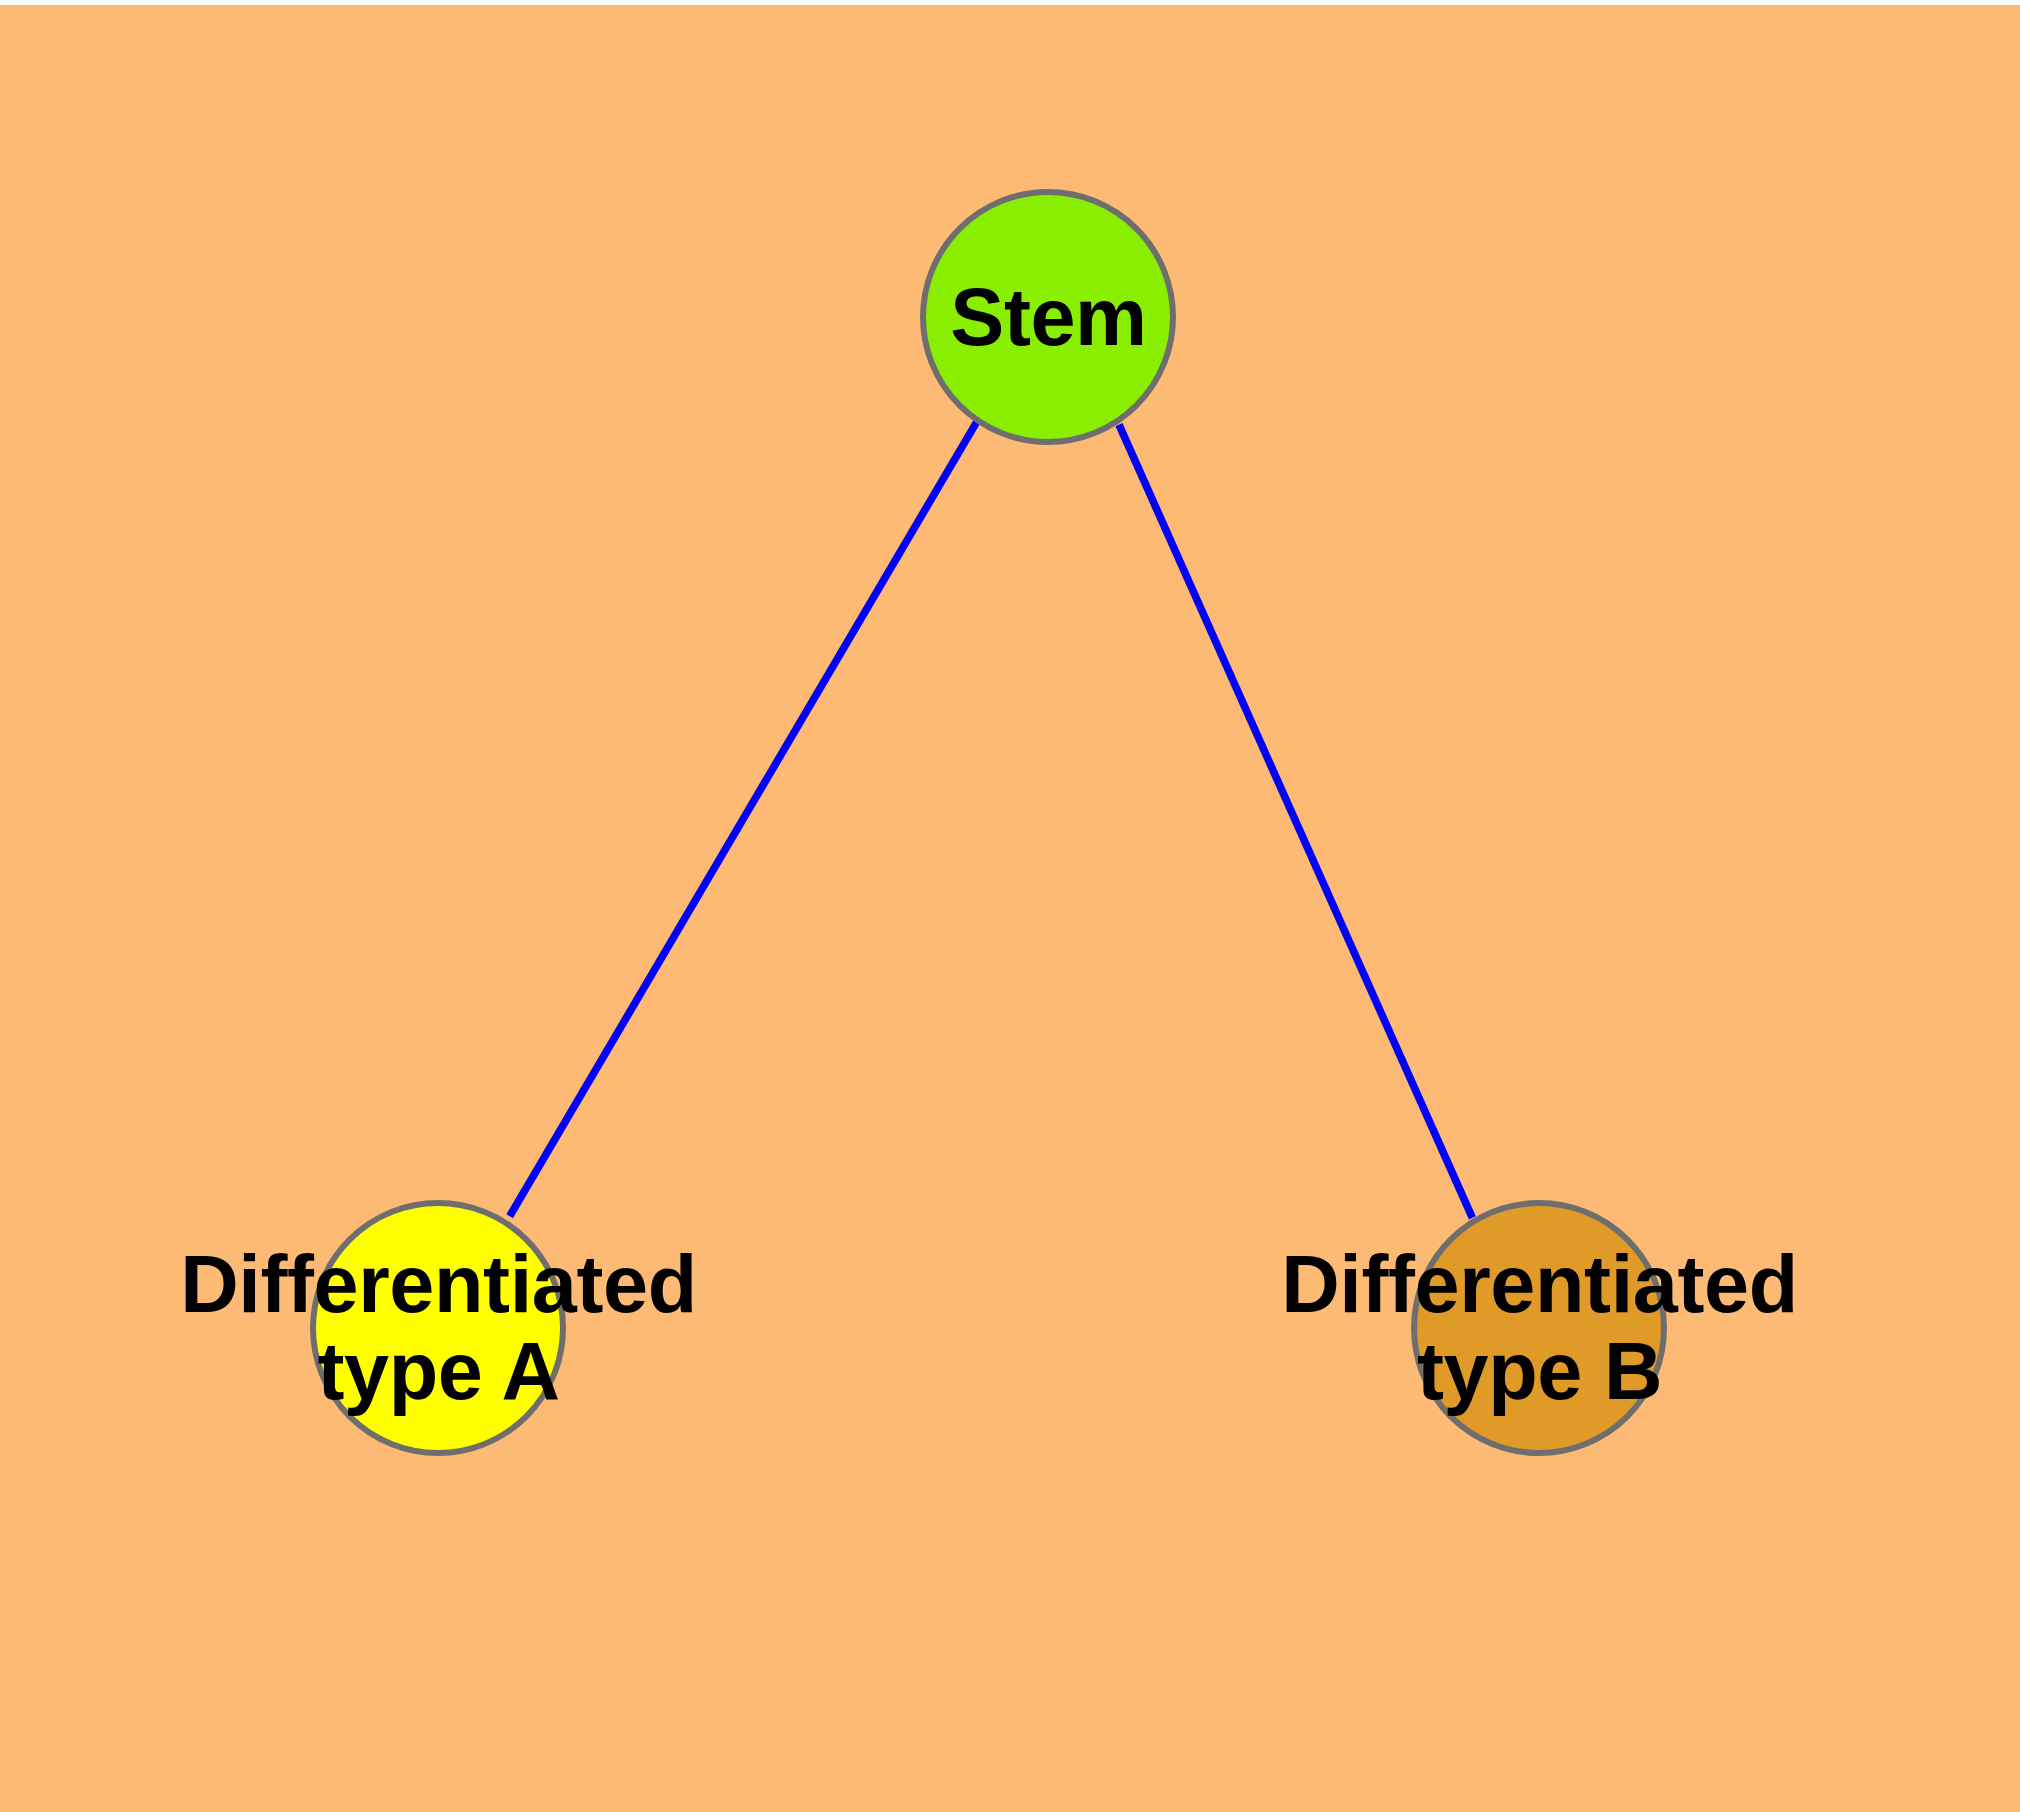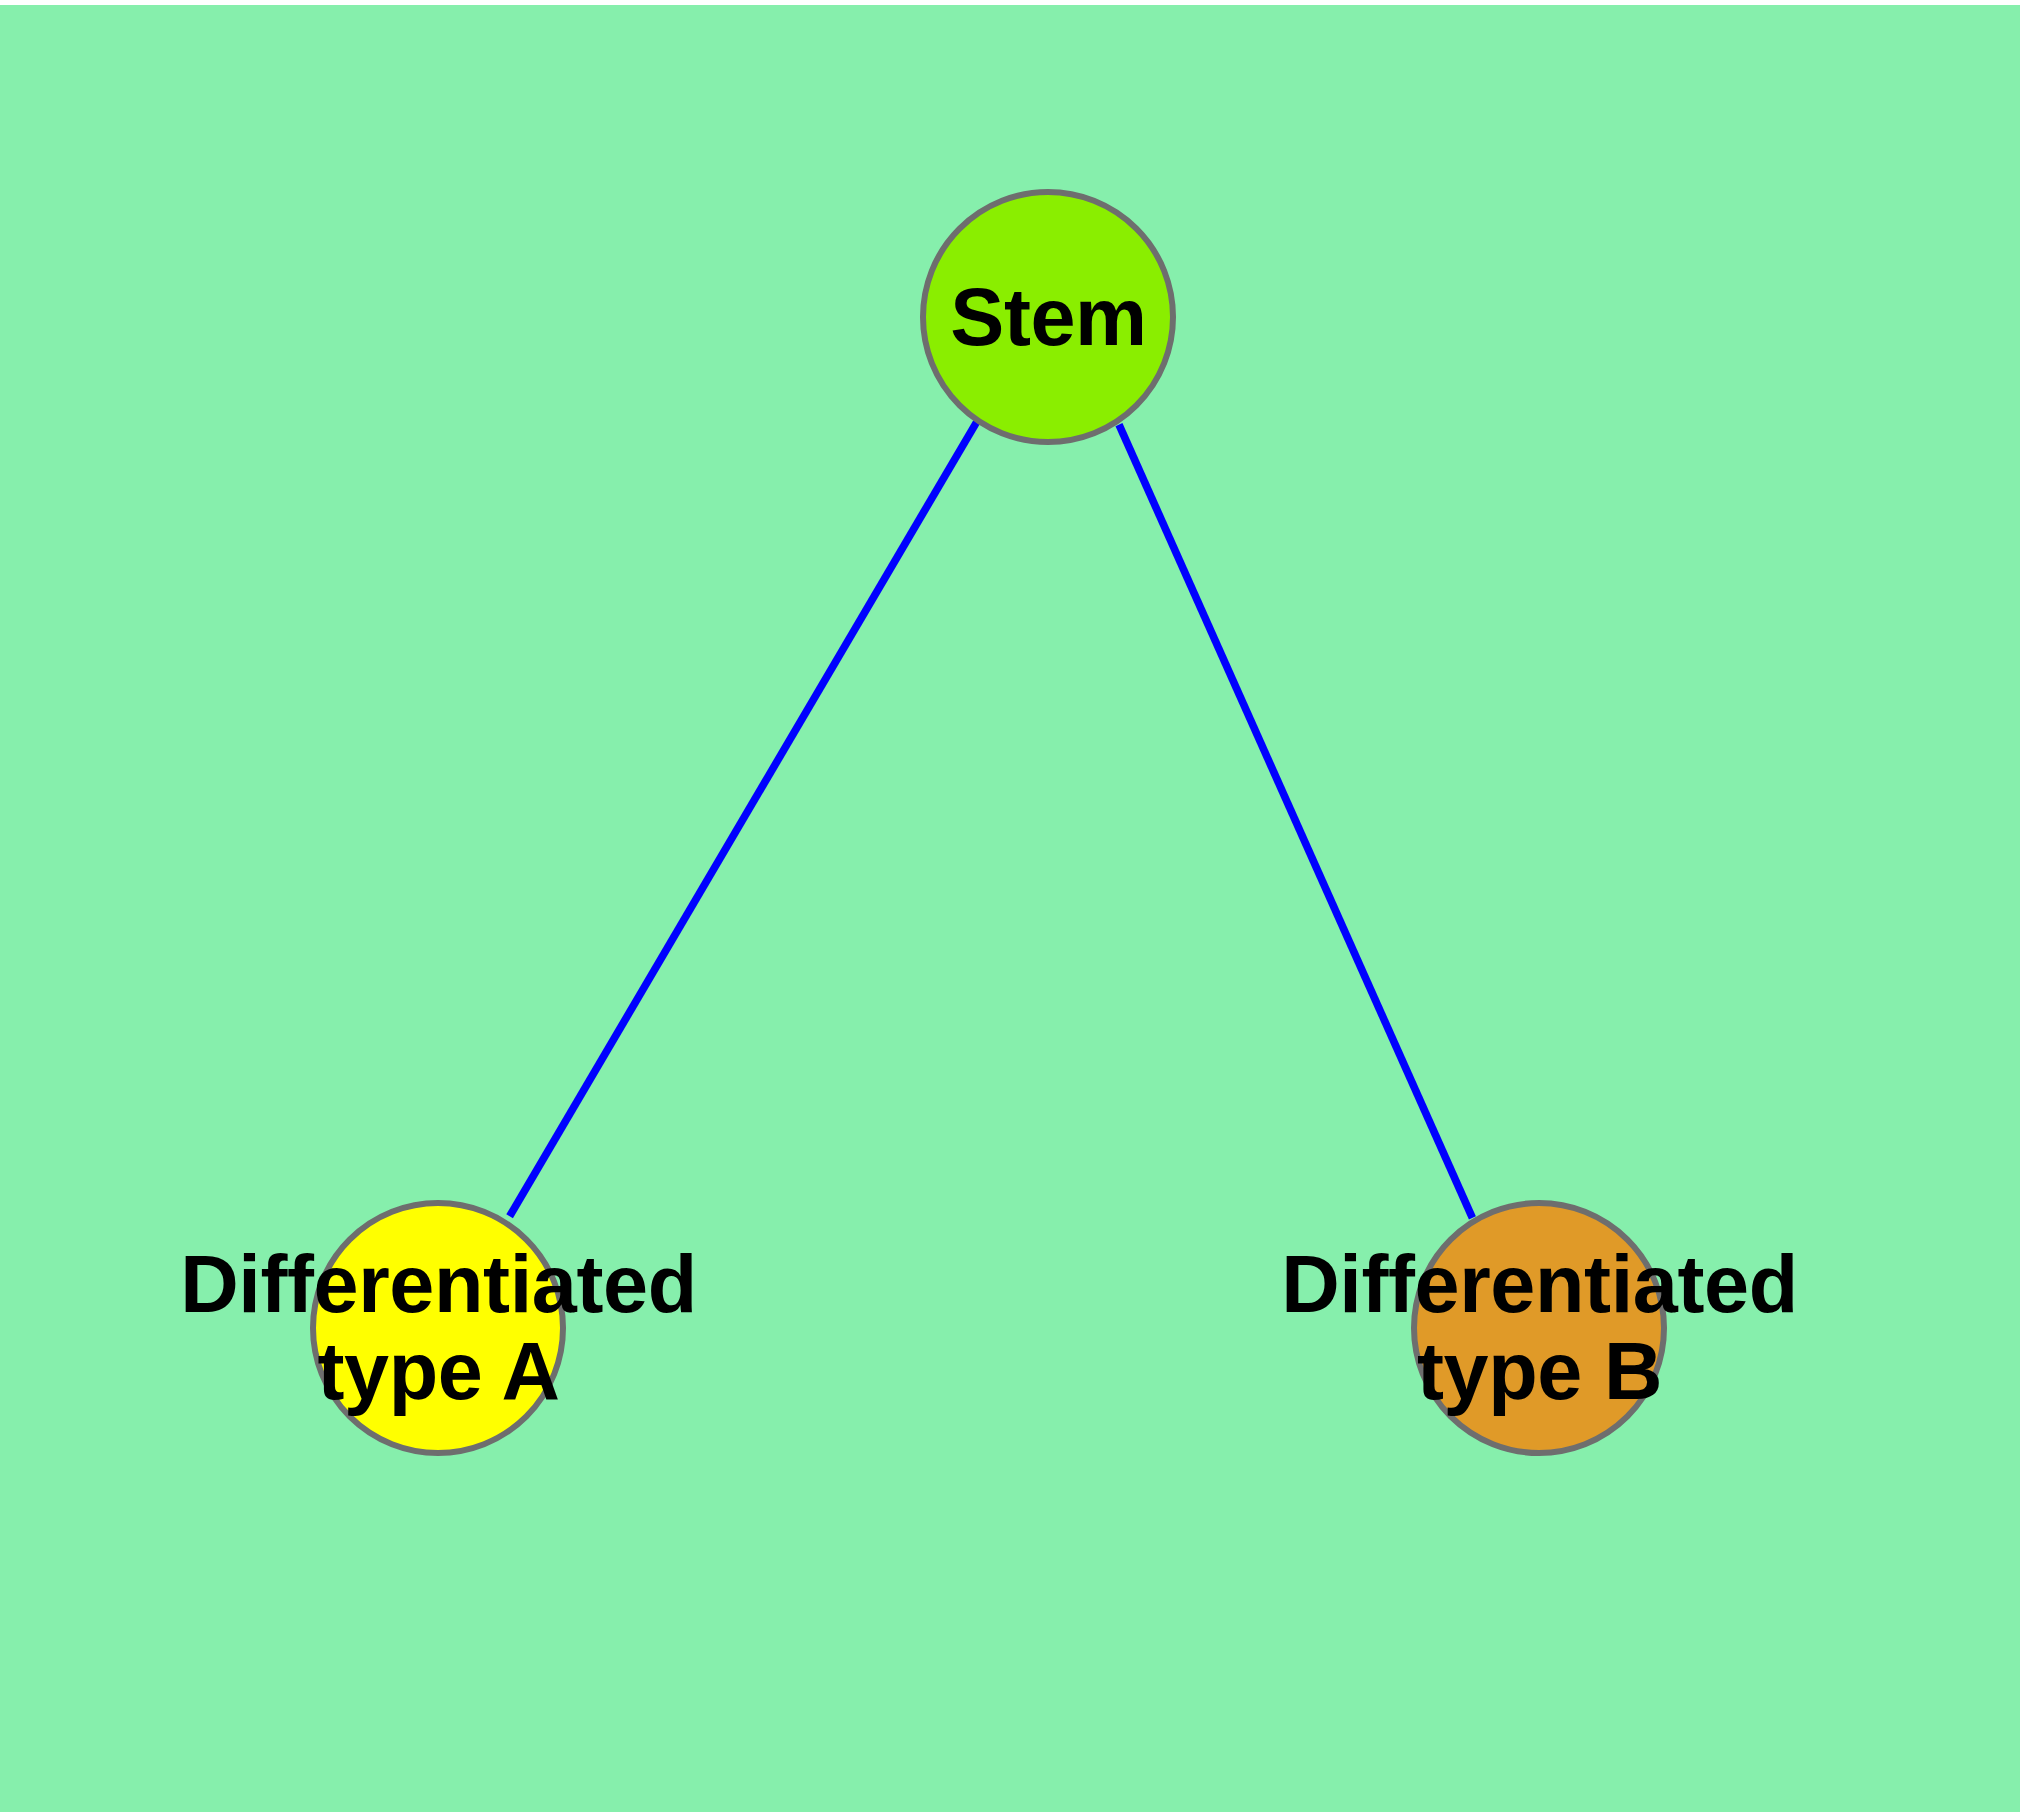--- a/index.html
+++ b/index.html
@@ -5,21 +5,21 @@
 <style>
   html, body {
     margin: 0;
     padding: 0;
     background: #ffffff;
   }
   #canvas {
     position: relative;
     width: 2021px;
     height: 1812px;
-    background: #86efac;
+    background: #fdba74;
     overflow: hidden;
     font-family: "Liberation Sans", sans-serif;
   }
   
   #top-bleed {
     position: absolute;
     left: 0;
     top: 0;
     width: 2021px;
     height: 5.1px;

